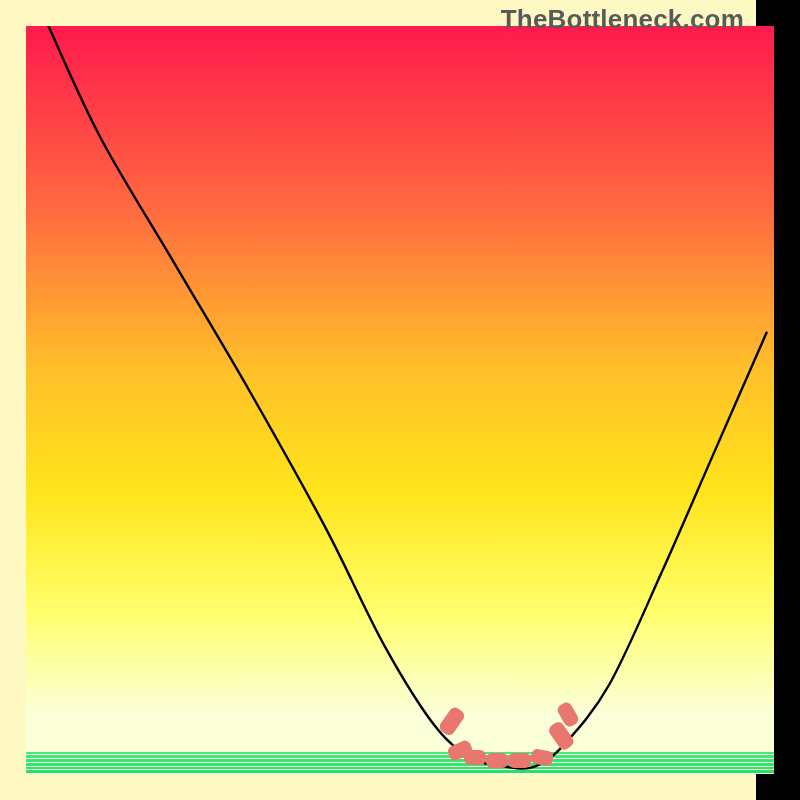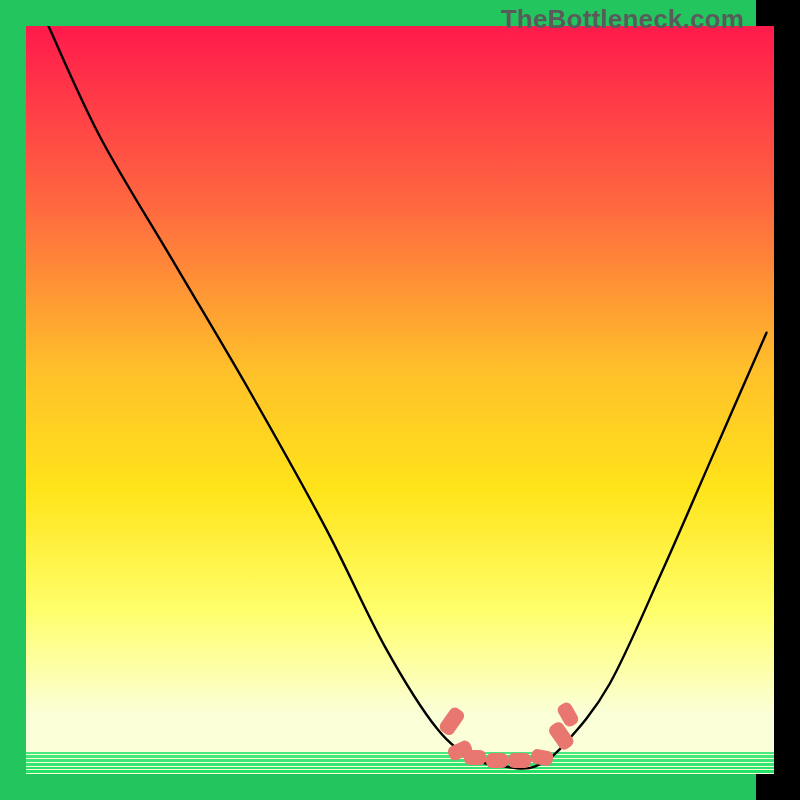--- a/index.html
+++ b/index.html
@@ -1,21 +1,21 @@
 <!DOCTYPE html>
 <html><head>
 <meta charset="utf-8">
 <style>
   * { margin: 0; padding: 0; box-sizing: border-box; }
   html, body { width: 800px; height: 800px; background: #000; overflow: hidden; }
   .frame {
     position: relative;
     width: 756px;
     height: 800px;
-    background: #22c55e;
+    background: #fef9c3;
   }
   .watermark {
     position: absolute;
     top: 4px;
     right: 12px;
     font-family: Arial, Helvetica, sans-serif;
     font-size: 26px;
     font-weight: 600;
     color: #5a5a5a;
     letter-spacing: 0.2px;

